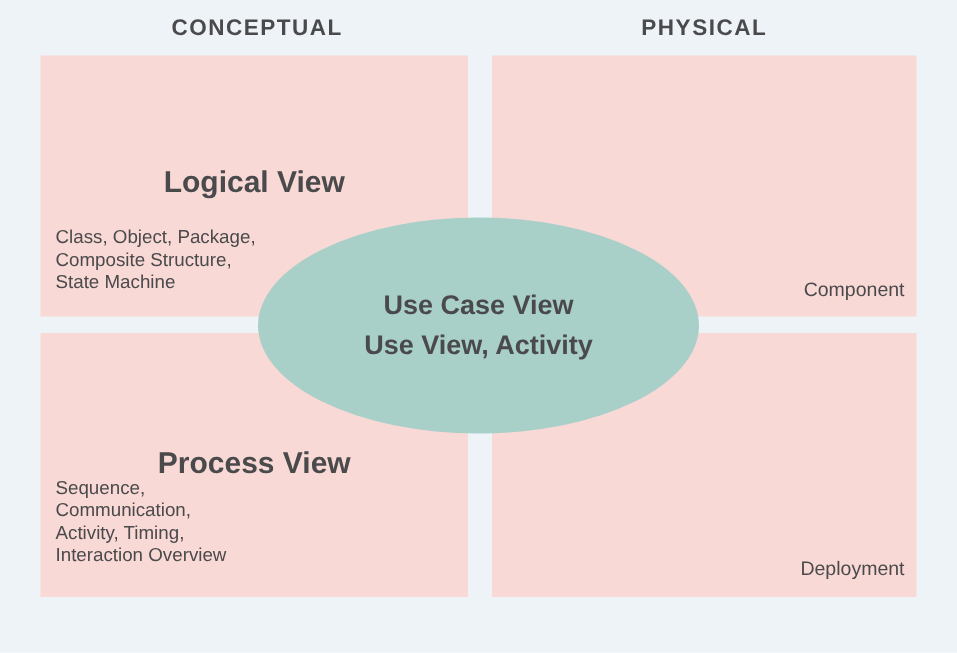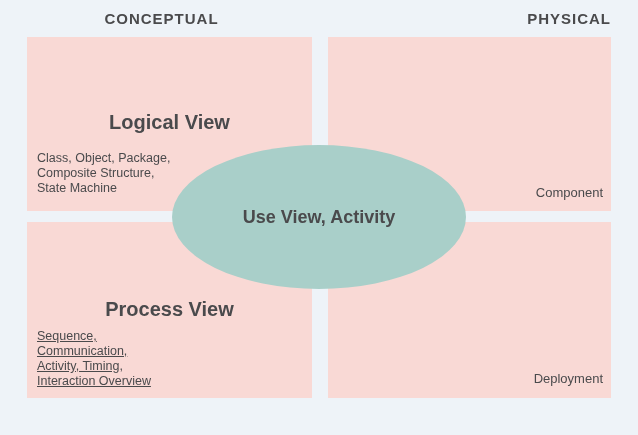--- a/index.html
+++ b/index.html
@@ -22,22 +22,22 @@
   }
   .col-header {
     position: absolute;
     top: 10px;
     font-size: 15px;
     font-weight: bold;
     letter-spacing: 1px;
     text-align: center;
     color: var(--text);
   }
-  .col-header.left  { left: 19px;  width: 285px; }
-  .col-header.right { left: 328px; width: 283px; text-align: right; }
+  .col-header.left  { left: 29px;  width: 285px; }
+  .col-header.right { left: 328px; width: 283px; }
 
   .quad {
     position: absolute;
     background: var(--box);
   }
   .q-logical        { left: 27px;  top: 37px;  width: 285px; height: 174px; padding-left: 39px; }
   .q-implementation { left: 328px; top: 37px;  width: 283px; height: 174px; }
   .q-process        { left: 27px;  top: 222px; width: 285px; height: 176px; }
   .q-deployment     { left: 328px; top: 222px; width: 283px; height: 176px; }
 
@@ -52,21 +52,21 @@
   .q-process .quad-title, .q-deployment .quad-title { top: 76px; }
 
   .quad-items {
     position: absolute;
     left: 10px;
     font-size: 12.5px;
     line-height: 15px;
     white-space: pre-line;
   }
   .q-logical .quad-items { top: 114px; }
-  .q-process .quad-items { top: 107px; text-decoration: underline; }
+  .q-process .quad-items { top: 96px; }
 
   .corner-label {
     position: absolute;
     right: 8px;
     font-size: 13px;
   }
   .q-implementation .corner-label { top: 148px; margin-left: 36px; }
   .q-deployment .corner-label     { top: 149px; }
 
   .ellipse {
@@ -114,16 +114,17 @@
 Communication,
 Activity, Timing,
 Interaction Overview</div>
   </div>
 
   <div class="quad q-deployment">
     <div class="corner-label">Deployment</div>
   </div>
 
   <div class="ellipse">
+    <div class="ellipse-line">Use Case View</div>
     <div class="ellipse-line">Use View, Activity</div>
   </div>
 
 </div>
 
 </body></html>

